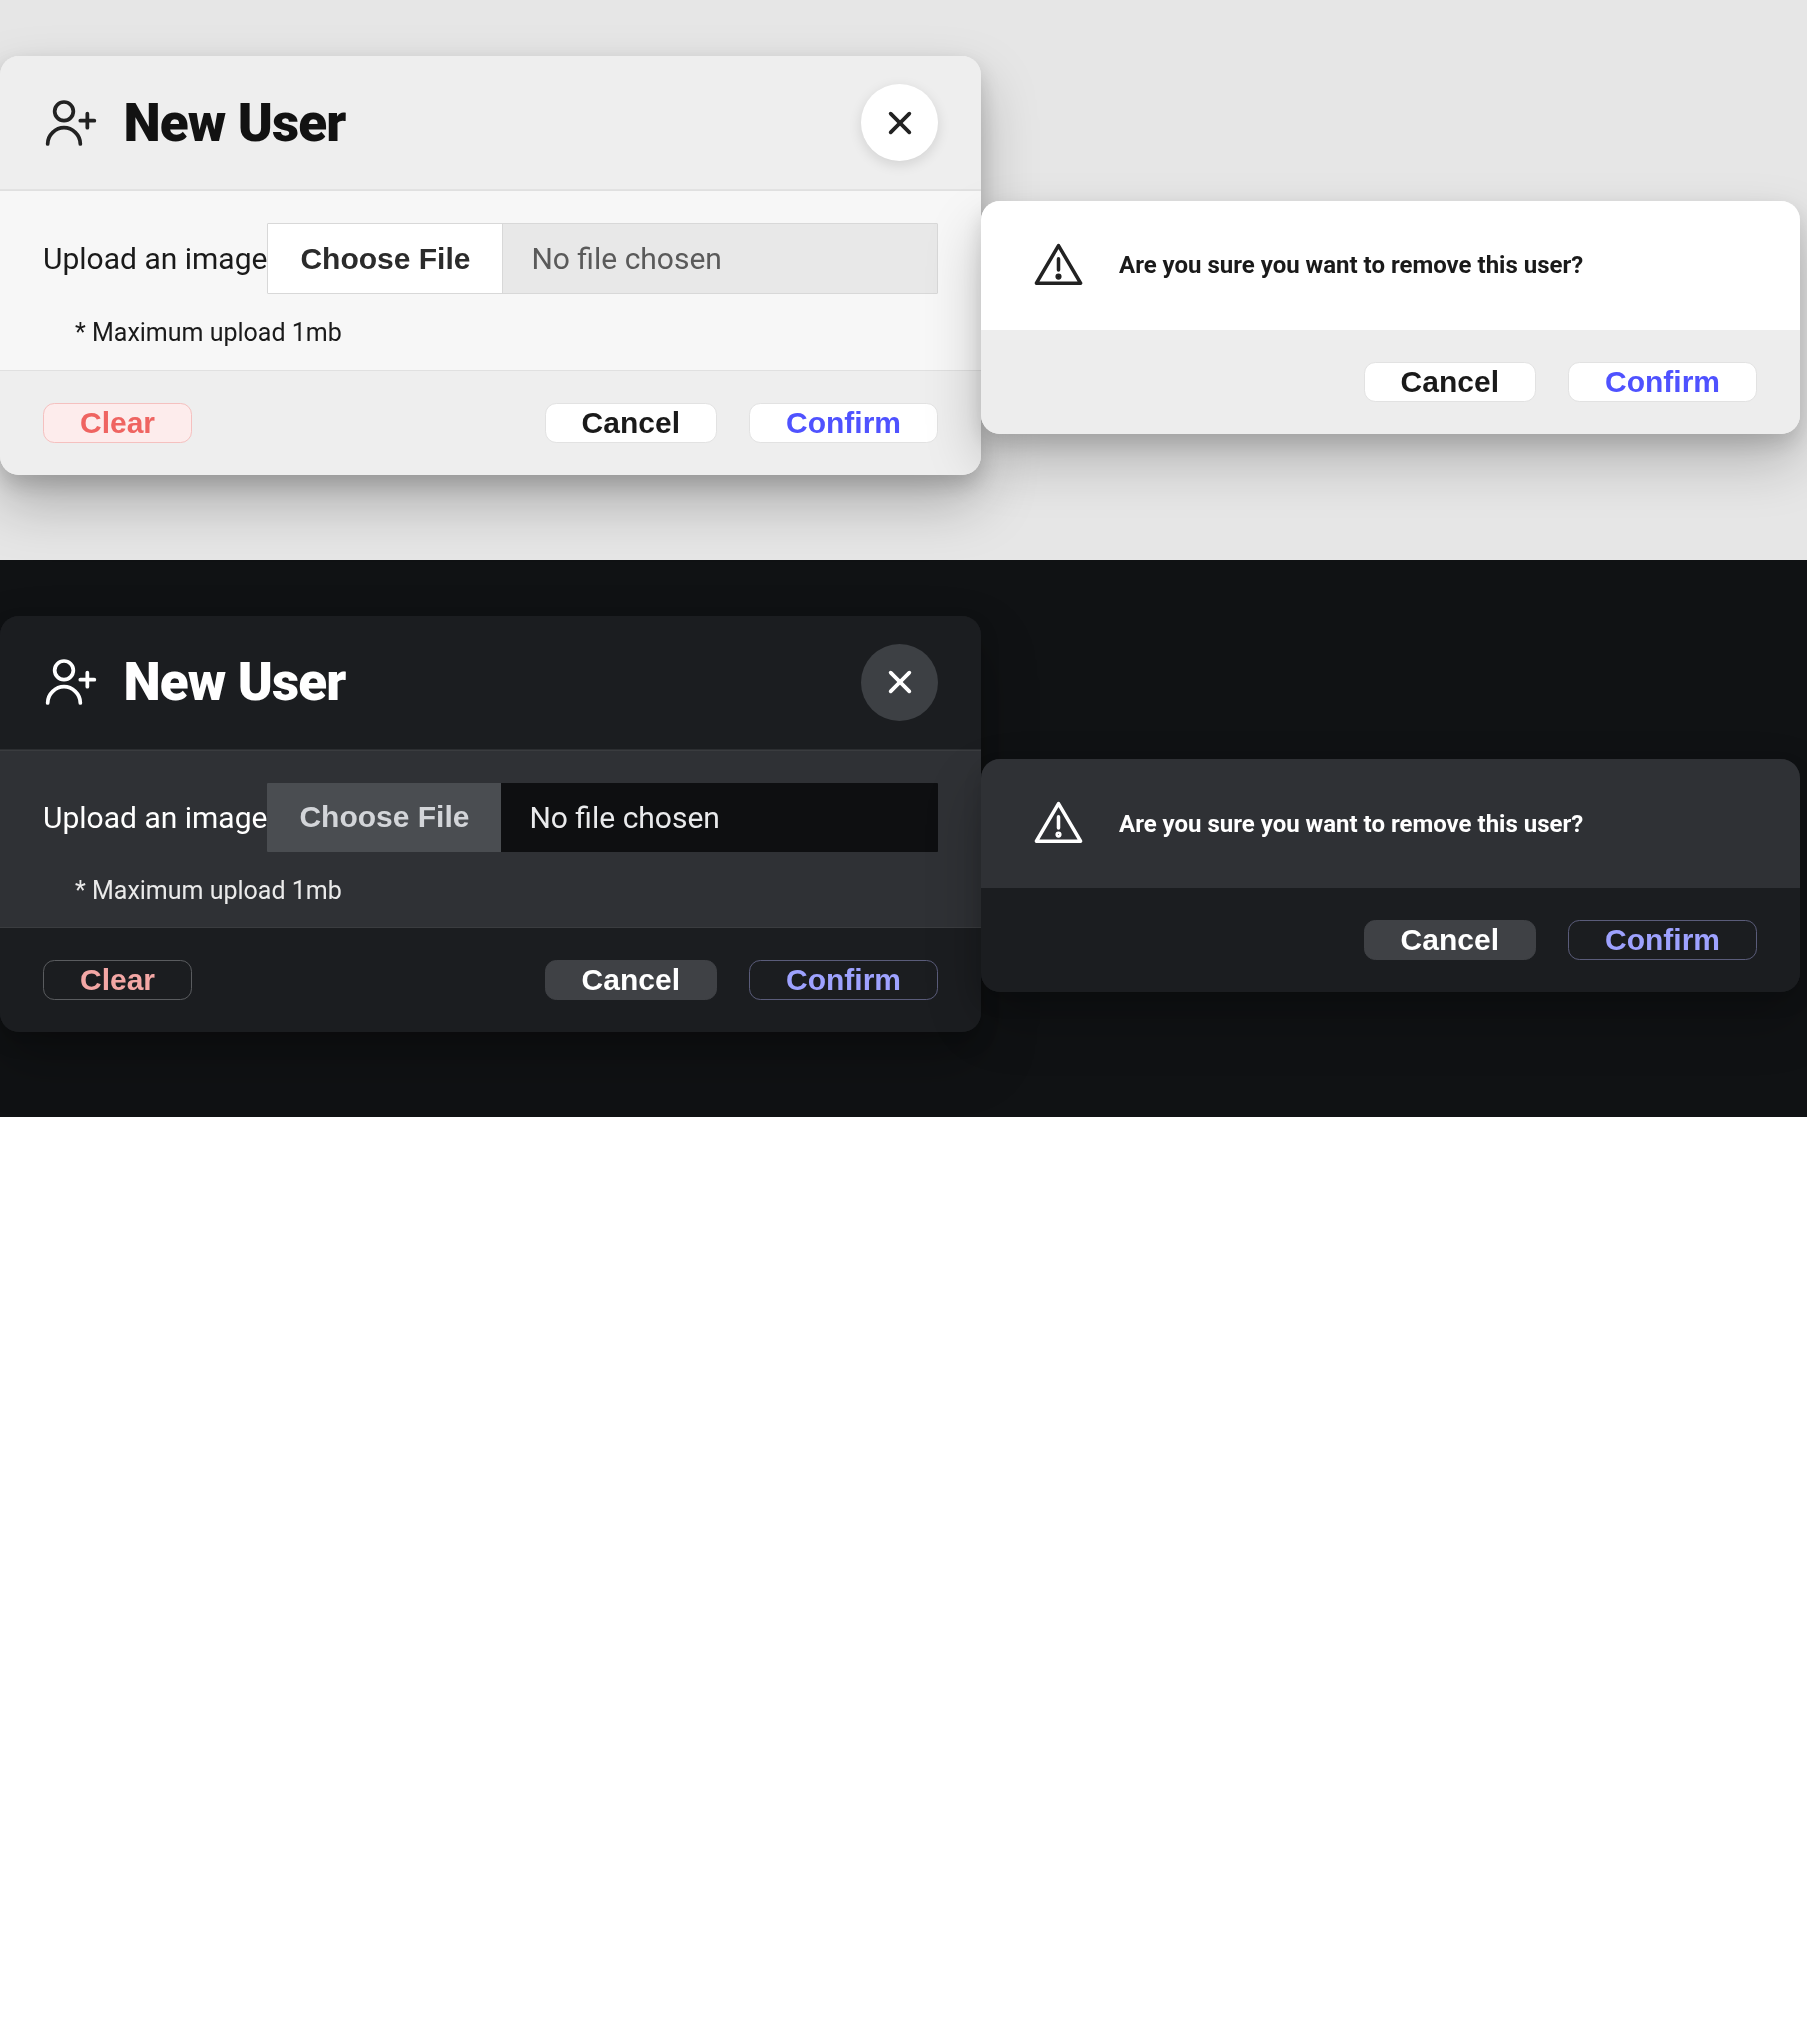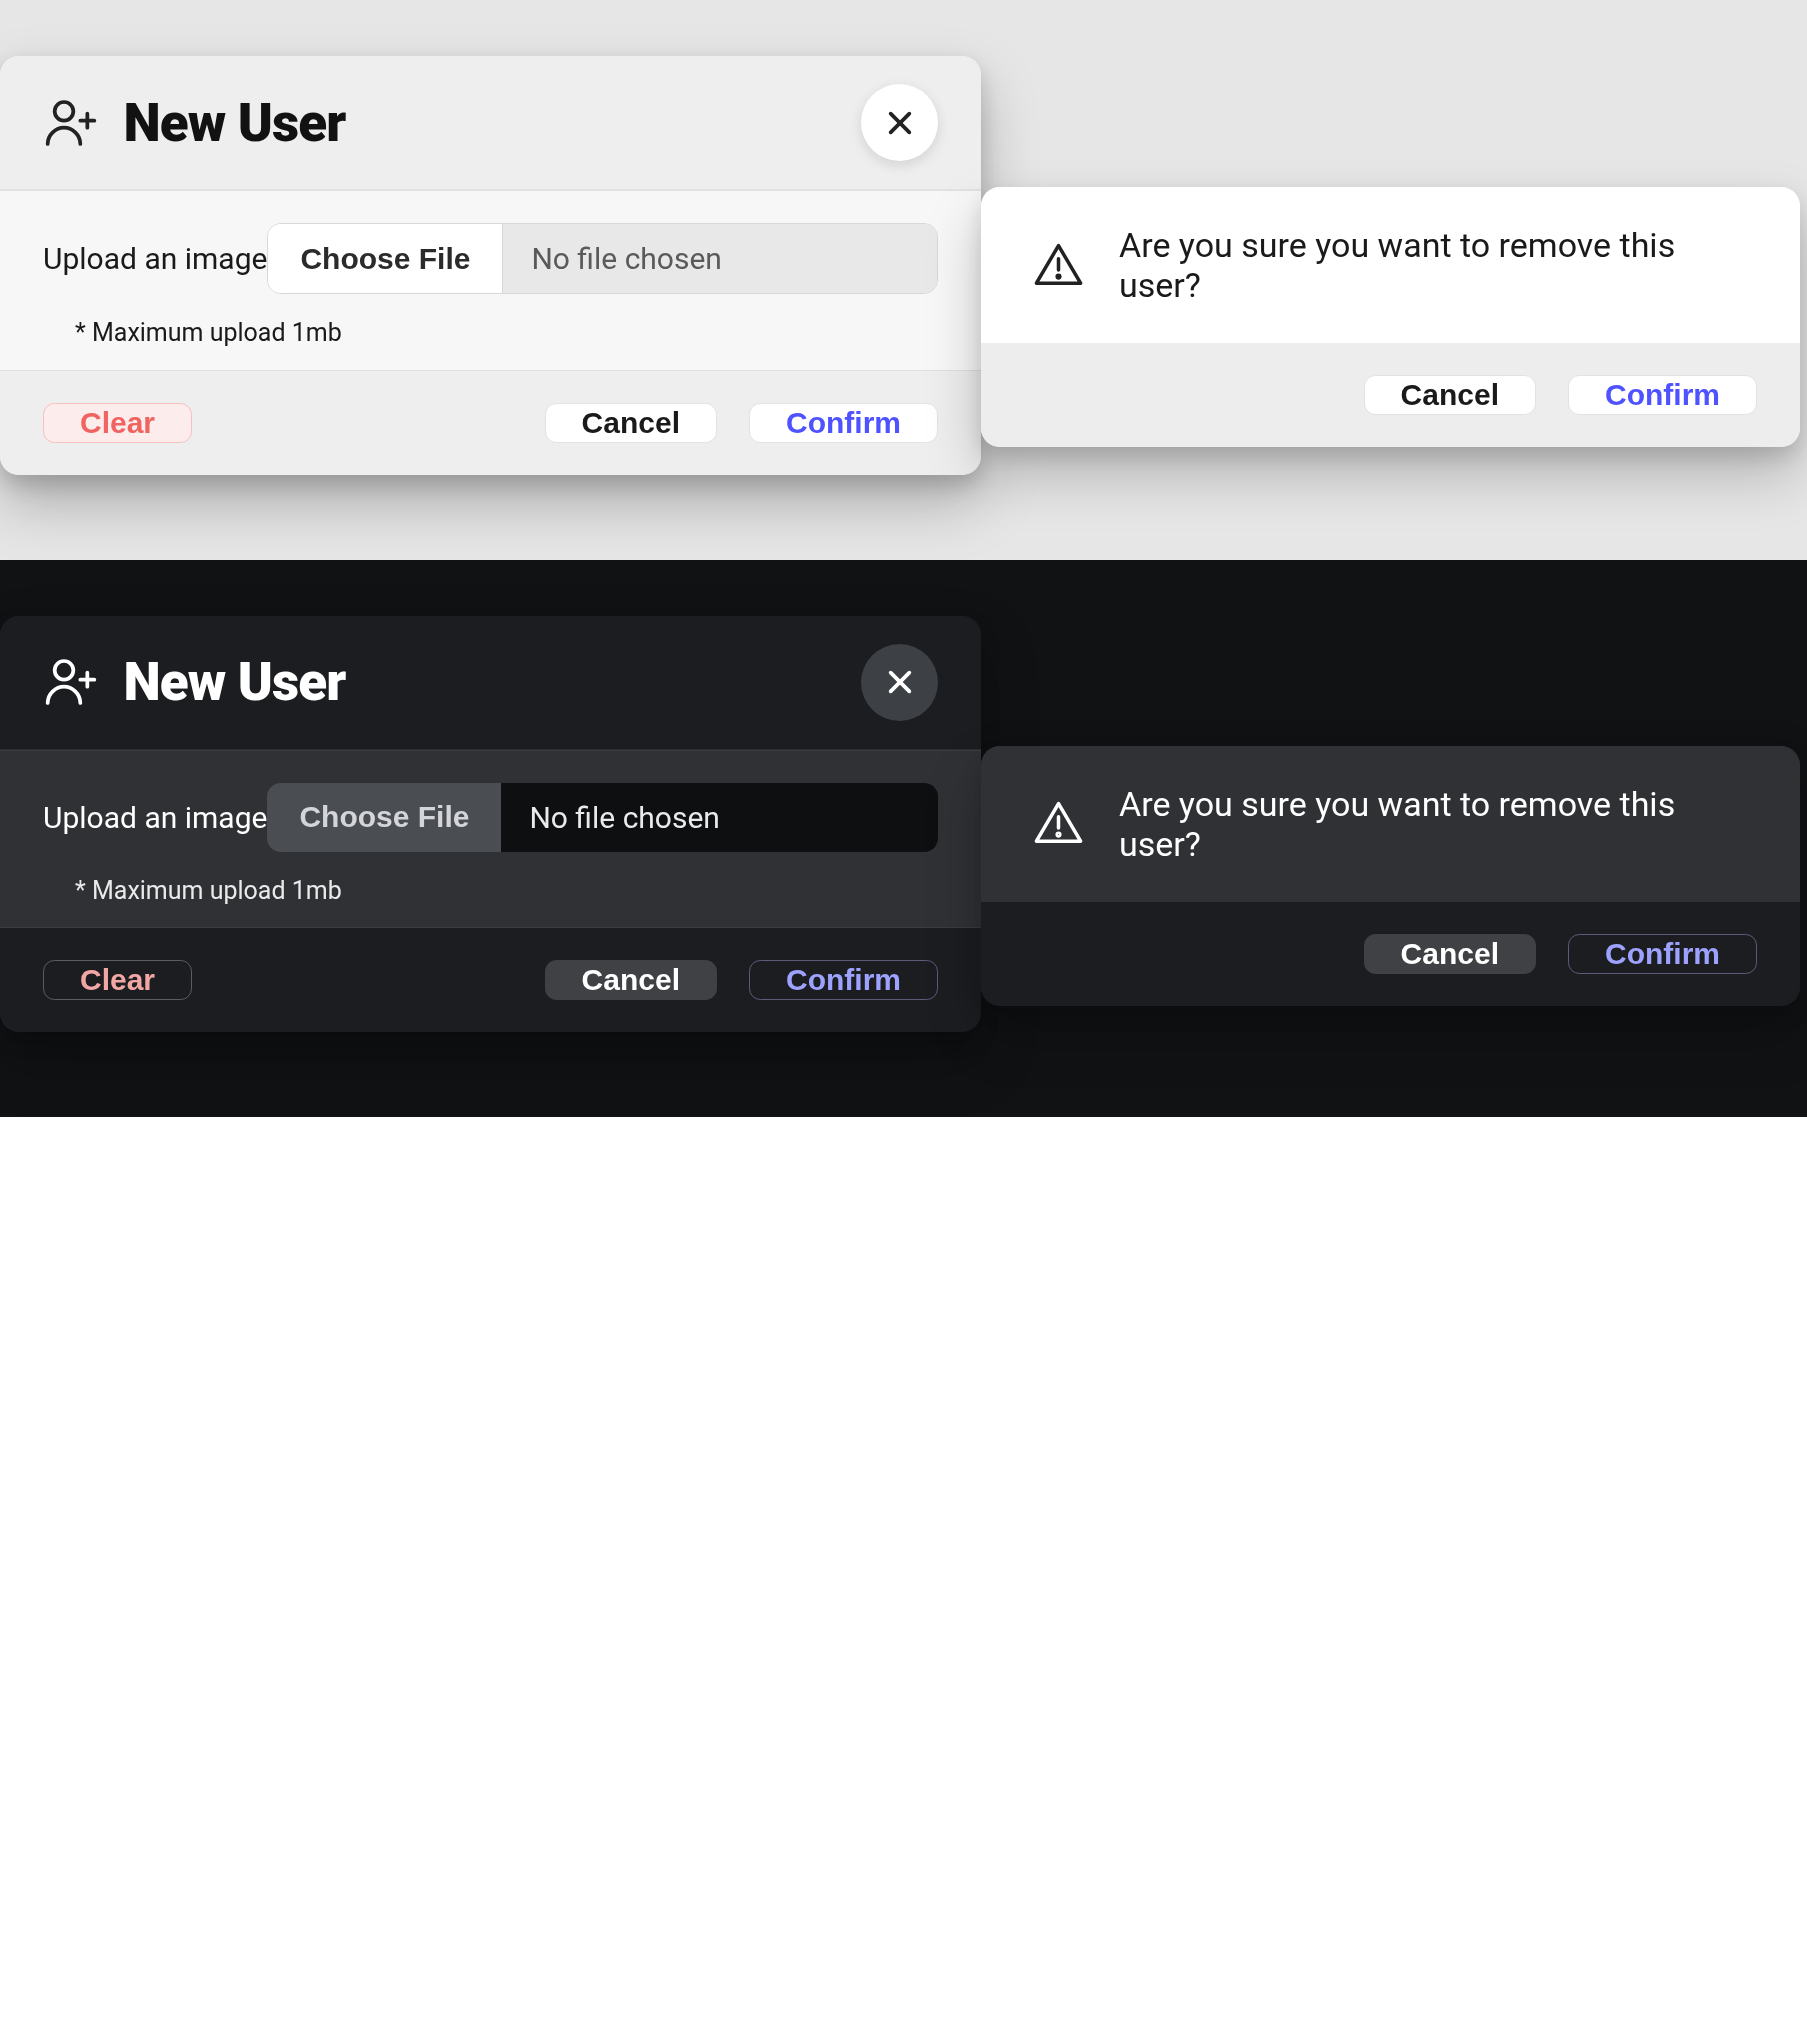--- a/index.html
+++ b/index.html
@@ -14,31 +14,31 @@
 
 .header { display: flex; align-items: center; padding: 28px 43px; }
 .title-group { display: flex; align-items: center; gap: 24.5px; }
 .title { font-size: 53px; font-weight: 900; letter-spacing: -0.9px; }
 .close-btn { margin-left: auto; width: 77px; height: 77px; border-radius: 50%; display: flex; align-items: center; justify-content: center; cursor: pointer; }
 .icon-svg { display: block; }
 
 .body { padding: 32px 43px 22.6px; }
 .upload-row { display: flex; align-items: center; margin-bottom: 24px; }
 .upload-label { font-size: 30px; }
-.file-input { flex: 1; display: flex; border-radius: 14px; overflow: hidden; }
+.file-input { flex: 1; display: flex; border-radius: 1px; overflow: hidden; }
 .file-btn { padding: 17px 32px; font-size: 30px; font-weight: 700; cursor: pointer; border: none; }
 .file-status { flex: 1; padding: 17px 28px; font-size: 30px; display: flex; align-items: center; }
 .hint { font-size: 25px; margin-top: 3.8px; margin-left: 32px; }
 
 .footer { display: flex; padding: 32px 43px; gap: 32px; }
 .spacer { flex: 1; }
 .btn { padding: 2px 36px; font-size: 30px; font-weight: 700; border-radius: 11.3px; cursor: pointer; border: 1.9px solid transparent; }
 
 .sm-body { display: flex; align-items: center; gap: 34px; padding: 38px 51px; }
-.sm-msg { font-size: 34px; }
+.sm-msg { font-size: 24px; font-weight: bold; }
 .sm-footer { display: flex; justify-content: flex-end; gap: 32px; padding: 32px 43px; }
 
 
 .panel-light .modal-lg, .panel-light .modal-sm { background: #eeeeee; }
 .panel-light .header { background: #eeeeee; border-bottom: 0.9px solid #e2e2e2; }
 .panel-light .title { color: #121212; }
 .panel-light .close-btn { background: #ffffff; box-shadow: 0 3.8px 13px rgba(0,0,0,0.12); }
 .panel-light .body { background: #f7f7f7; border-top: 0.9px solid #e0e0e0; border-bottom: 0.9px solid #e0e0e0; }
 .panel-light .upload-label { color: #1a1a1a; }
 .panel-light .file-input { border: 1.9px solid #d8d8d8; }

